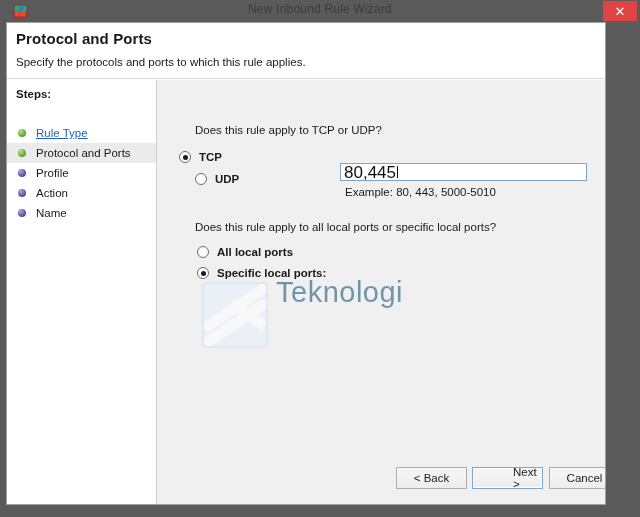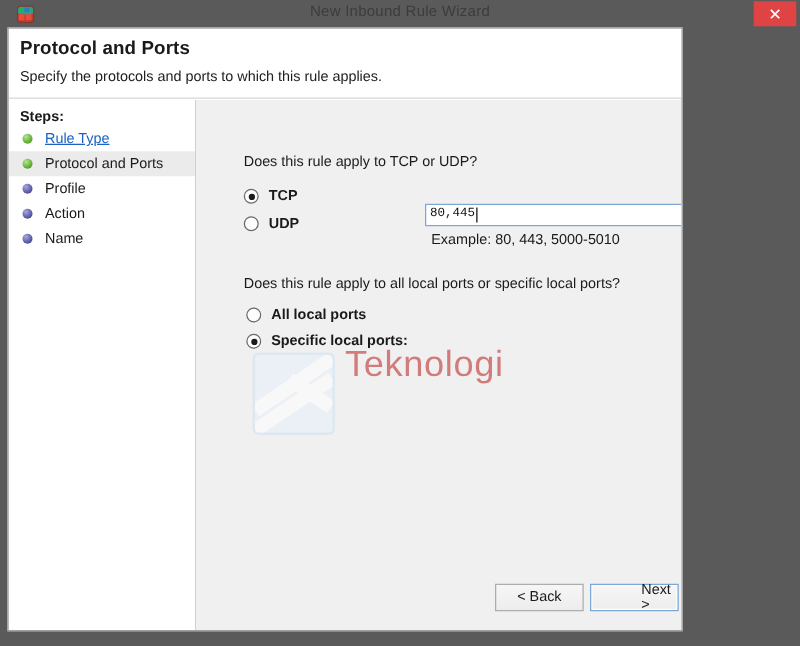--- a/index.html
+++ b/index.html
@@ -62,21 +62,21 @@
     color: #ffffff;
     font-size: 13px;
     font-family: "Liberation Sans", sans-serif;
     line-height: 1;
   }
 
   
   #client {
     position: absolute;
     left: 6px; top: 22px;
-    width: 540px;
+    width: 600px;
     height: 483px;
     background: #ffffff;
     border: 1px solid #a0a0a0;
     box-sizing: border-box;
     overflow: hidden;
   }
 
   
   #header {
     position: absolute;
@@ -114,21 +114,21 @@
   }
   #steps-label {
     position: absolute;
     left: 9px; top: 8px;
     font-size: 11.5px;
     font-weight: bold;
     color: #1a1a1a;
   }
   #steps-list {
     position: absolute;
-    left: 0; top: 21px;
+    left: 0; top: 43px;
     width: 149px;
     text-align: center;
   }
   .step {
     position: relative;
     height: 20px;
     display: flex;
     align-items: center;
     padding-left: 11px;
     box-sizing: border-box;
@@ -192,21 +192,21 @@
     width: 74px; height: 11px;
     left: -6px;
   }
   #wm-box .s1 { top: 18px; transform: rotate(-34deg); }
   #wm-box .s2 { top: 34px; transform: rotate(-34deg); }
   #wm-box .s3 { top: 25px; transform: rotate(34deg); width: 40px; left: 24px; }
   #wm-text {
     position: absolute;
     left: 74px; top: 6px;
     font-size: 29px;
-    color: #b91c1c;
+    color: #0c4a6e;
     letter-spacing: .5px;
     white-space: nowrap;
   }
 
   .q {
     position: absolute;
     font-size: 11.5px;
     color: #1a1a1a;
     white-space: nowrap;
   }
@@ -247,24 +247,23 @@
     width: 247px;
     height: 18px;
     background: #ffffff;
     border: 1px solid #7aa7d4;
     box-sizing: border-box;
     display: flex;
     align-items: center;
     padding-left: 3px;
   }
   #ports-input .val {
-    font-size: 10px;
+    font-size: 17px;
     color: #101010;
     line-height: 1;
-    font-family: Liberation Mono, monospace;
   }
   #ports-input .caret {
     width: 1px;
     height: 12px;
     background: #101010;
     margin-left: 1px;
   }
   #ports-example {
     position: absolute;
     left: 188px; top: 106px;
@@ -371,21 +370,21 @@
         <div id="wm-box">
           <div class="stripe s1"></div>
           <div class="stripe s2"></div>
           <div class="stripe s3"></div>
         </div>
         <div id="wm-text">Teknologi</div>
       </div>
 
       <div class="q" style="left:38px; top:44px;">Does this rule apply to TCP or UDP?</div>
 
-      <div class="radio-row" style="left:38px; top:71px;">
+      <div class="radio-row" style="left:22px; top:71px;">
         <span class="radio checked"></span>
         <span class="radio-label">TCP</span>
       </div>
 
       <div class="radio-row" style="left:38px; top:93px;">
         <span class="radio"></span>
         <span class="radio-label">UDP</span>
       </div>
 
       <div class="q" style="left:38px; top:141px;">Does this rule apply to all local ports or specific local ports?</div>

